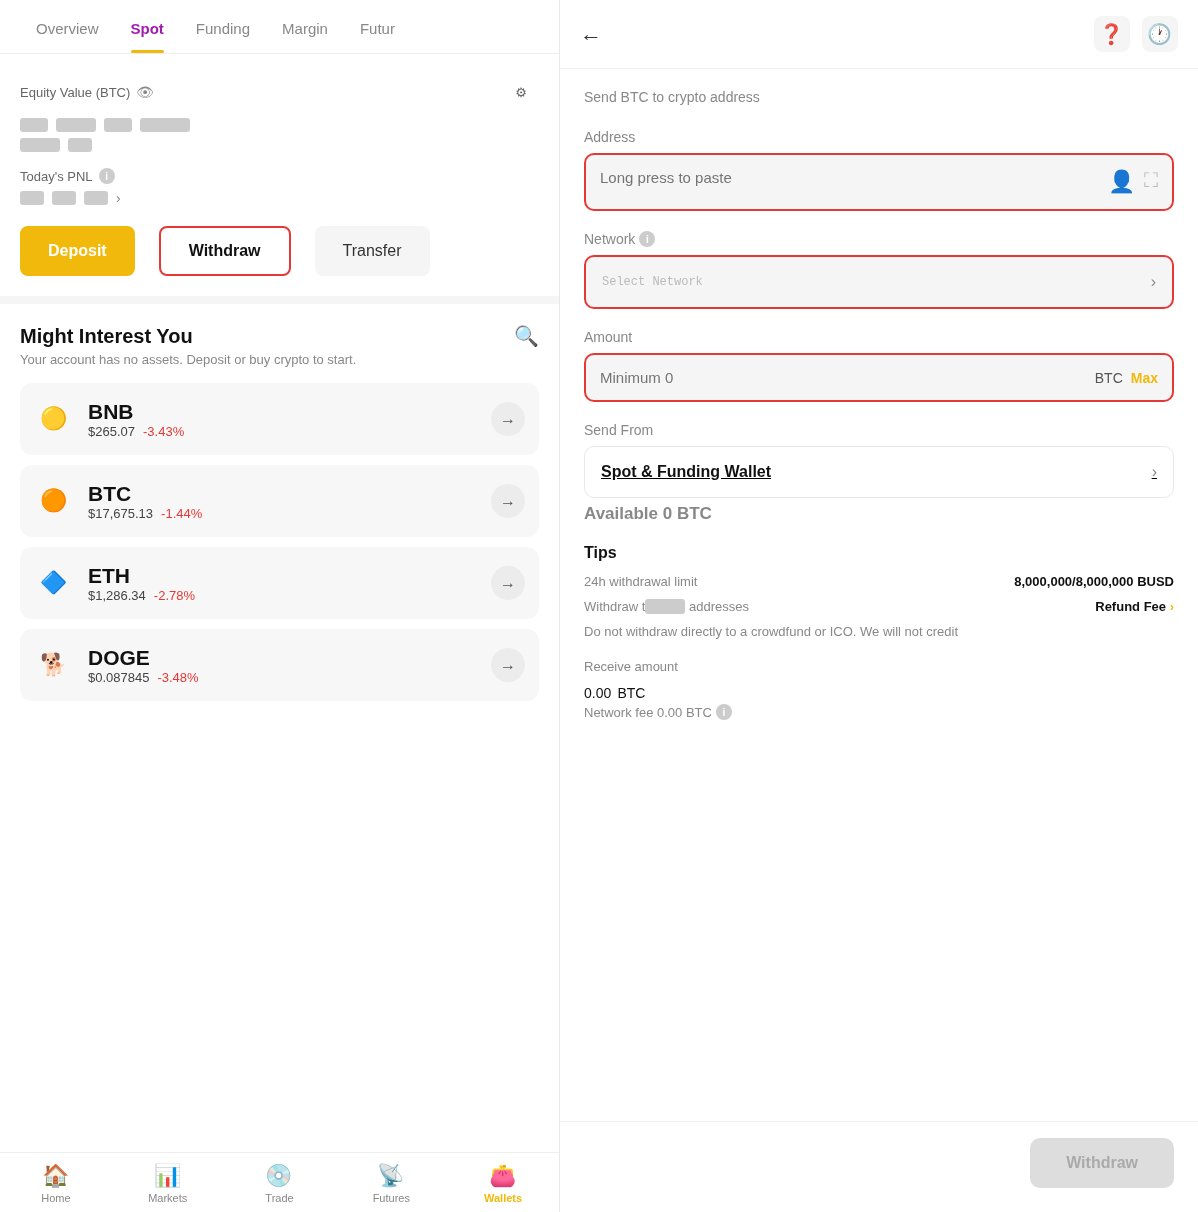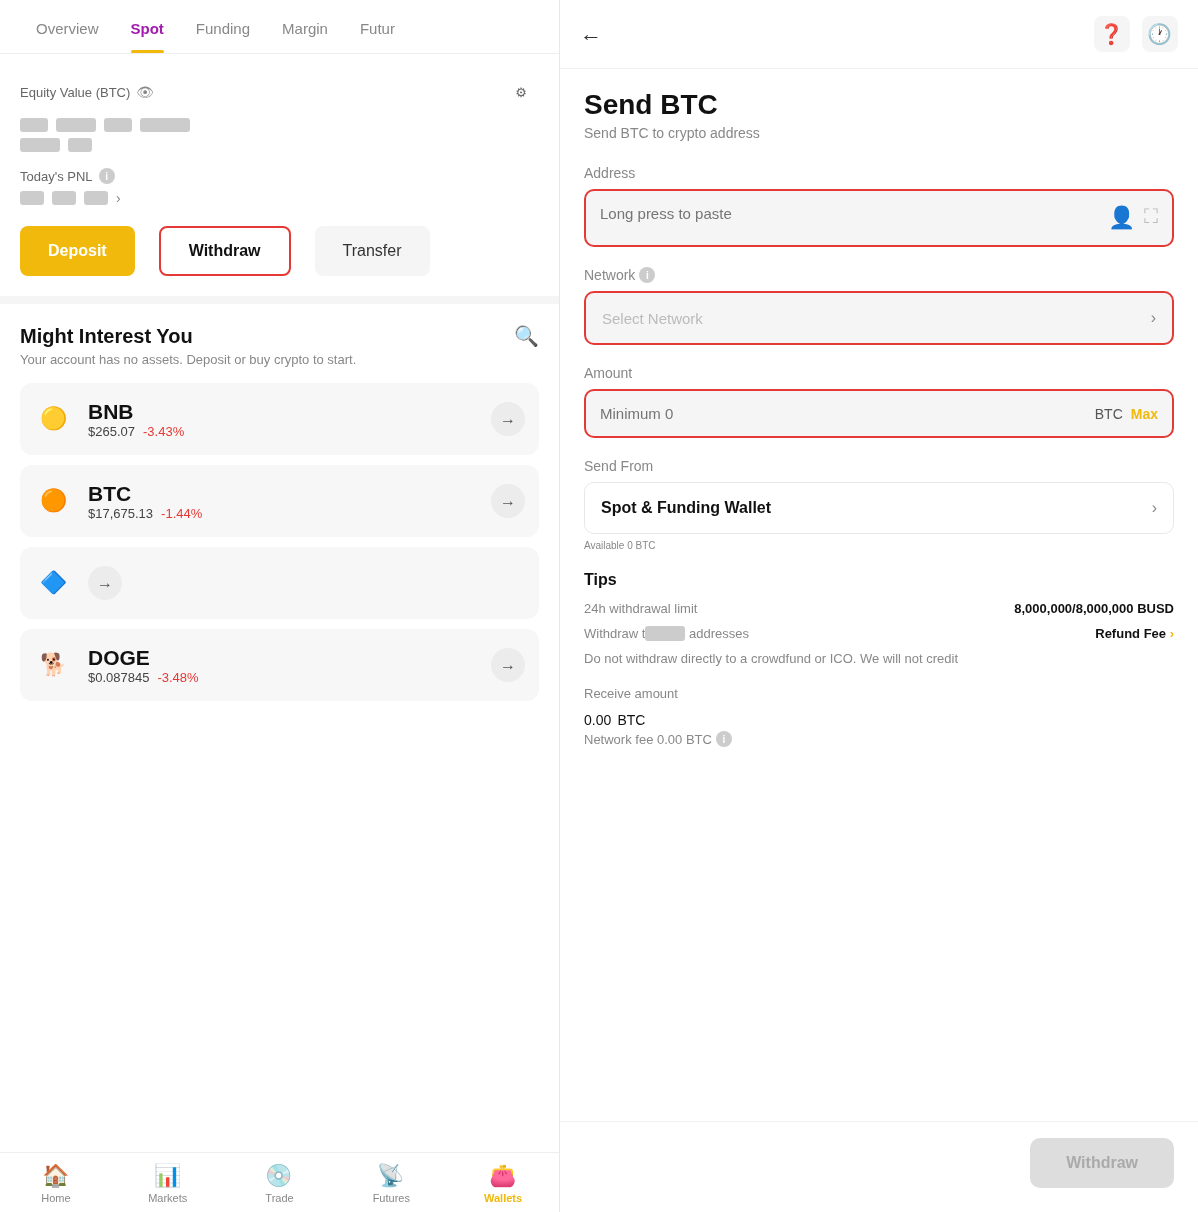--- a/index.html
+++ b/index.html
@@ -302,22 +302,23 @@
       border-radius: 10px;
       background: #f5f5f5;
       display: flex;
       align-items: center;
       padding: 16px 16px;
       margin-bottom: 20px;
       cursor: pointer;
     }
     .network-placeholder {
       flex: 1;
-      font-size: 15px;
+      font-size: 12px;
       color: #bbb;
+      font-family: Liberation Mono, monospace;
     }
     .network-chevron { font-size: 16px; color: #888; }
 
     .amount-field-wrapper {
       border: 2px solid #e53935;
       border-radius: 10px;
       background: #f5f5f5;
       display: flex;
       align-items: center;
       padding: 14px 14px;
@@ -342,24 +343,25 @@
     }
     .send-from-box {
       border: 1px solid #e8e8e8;
       border-radius: 10px;
       display: flex;
       align-items: flex-end;
       padding: 16px 16px;
       margin-bottom: 6px;
       cursor: pointer;
       background: #fff;
+      text-decoration: underline;
     }
     .send-from-text { flex: 1; font-size: 16px; font-weight: 600; color: #111; }
     .send-from-chevron { font-size: 16px; color: #888; }
-    .available-text { font-size: 10px; color: #888; margin-bottom: 20px; }
+    .available-text { font-size: 17px; color: #888; margin-bottom: 20px; font-weight: bold; }
 
     .tips-section { margin-bottom: 20px; }
     .tips-label { font-size: 16px; font-weight: 600; color: #111; margin-bottom: 12px; }
     .tip-row {
       display: flex;
       align-items: center;
       justify-content: space-between;
       margin-bottom: 10px;
       font-size: 13px;
     }
@@ -496,20 +498,27 @@
           <div class="asset-price-row">
             <span class="asset-price">$17,675.13</span>
             <span class="asset-change negative">-1.44%</span>
           </div>
         </div>
         <div class="asset-arrow">→</div>
       </div>
 
       <div class="asset-item">
         <div class="asset-logo">🔷</div>
+        <div class="asset-info">
+          <div class="asset-name">ETH</div>
+          <div class="asset-price-row">
+            <span class="asset-price">$1,286.34</span>
+            <span class="asset-change negative">-2.78%</span>
+          </div>
+        </div>
         <div class="asset-arrow">→</div>
       </div>
 
       <div class="asset-item">
         <div class="asset-logo">🐕</div>
         <div class="asset-info">
           <div class="asset-name">DOGE</div>
           <div class="asset-price-row">
             <span class="asset-price">$0.087845</span>
             <span class="asset-change negative">-3.48%</span>
@@ -555,21 +564,20 @@
         <span>❓</span>
       </div>
       <div class="header-icon-btn">
         <span>🕐</span>
       </div>
     </div>
   </div>
 
   <div class="right-content">
 
-    <div class="send-title">Send BTC</div>
     <div class="send-subtitle">Send BTC to crypto address</div>
 
     <div class="field-label">
       <span>Address</span>
     </div>
     <div class="address-field-wrapper">
       <input class="address-input" type="text" placeholder="Long press to paste" style="">
       <span class="addr-icon">👤</span>
       <span class="addr-scan">⛶</span>
     </div>

